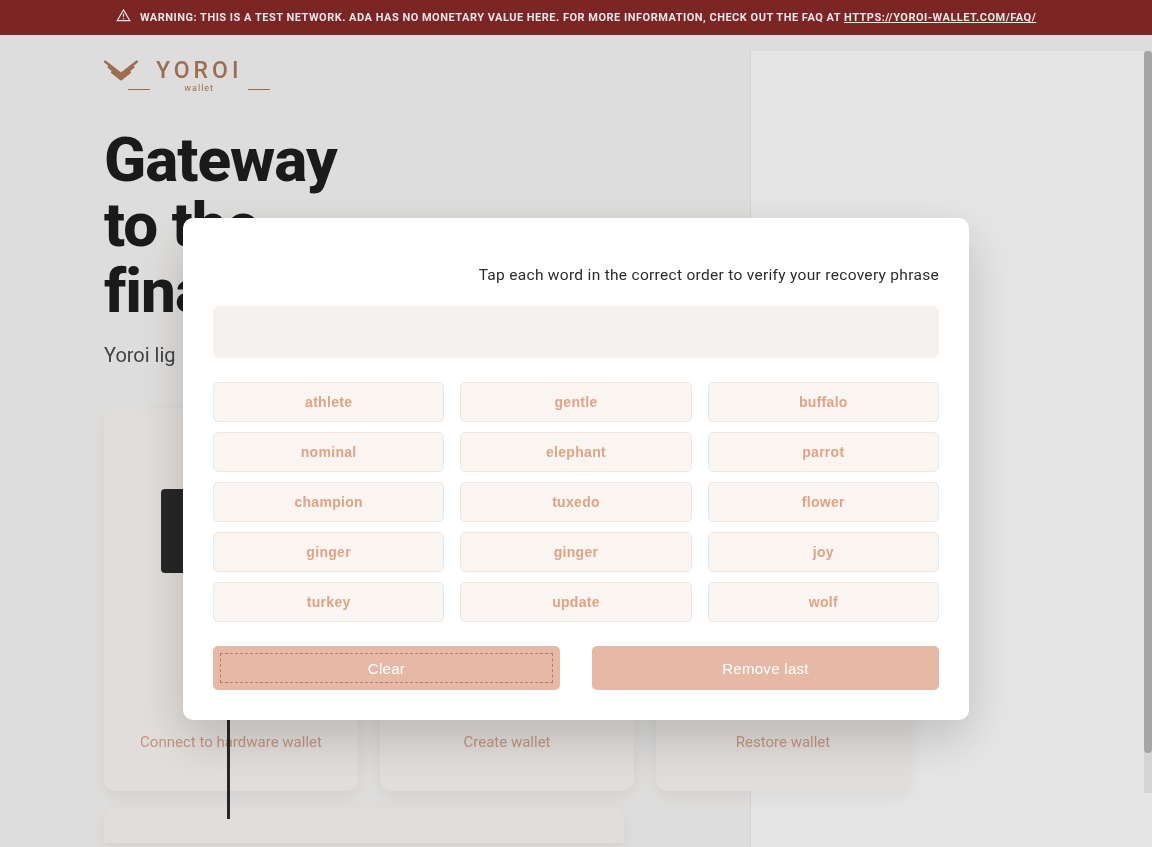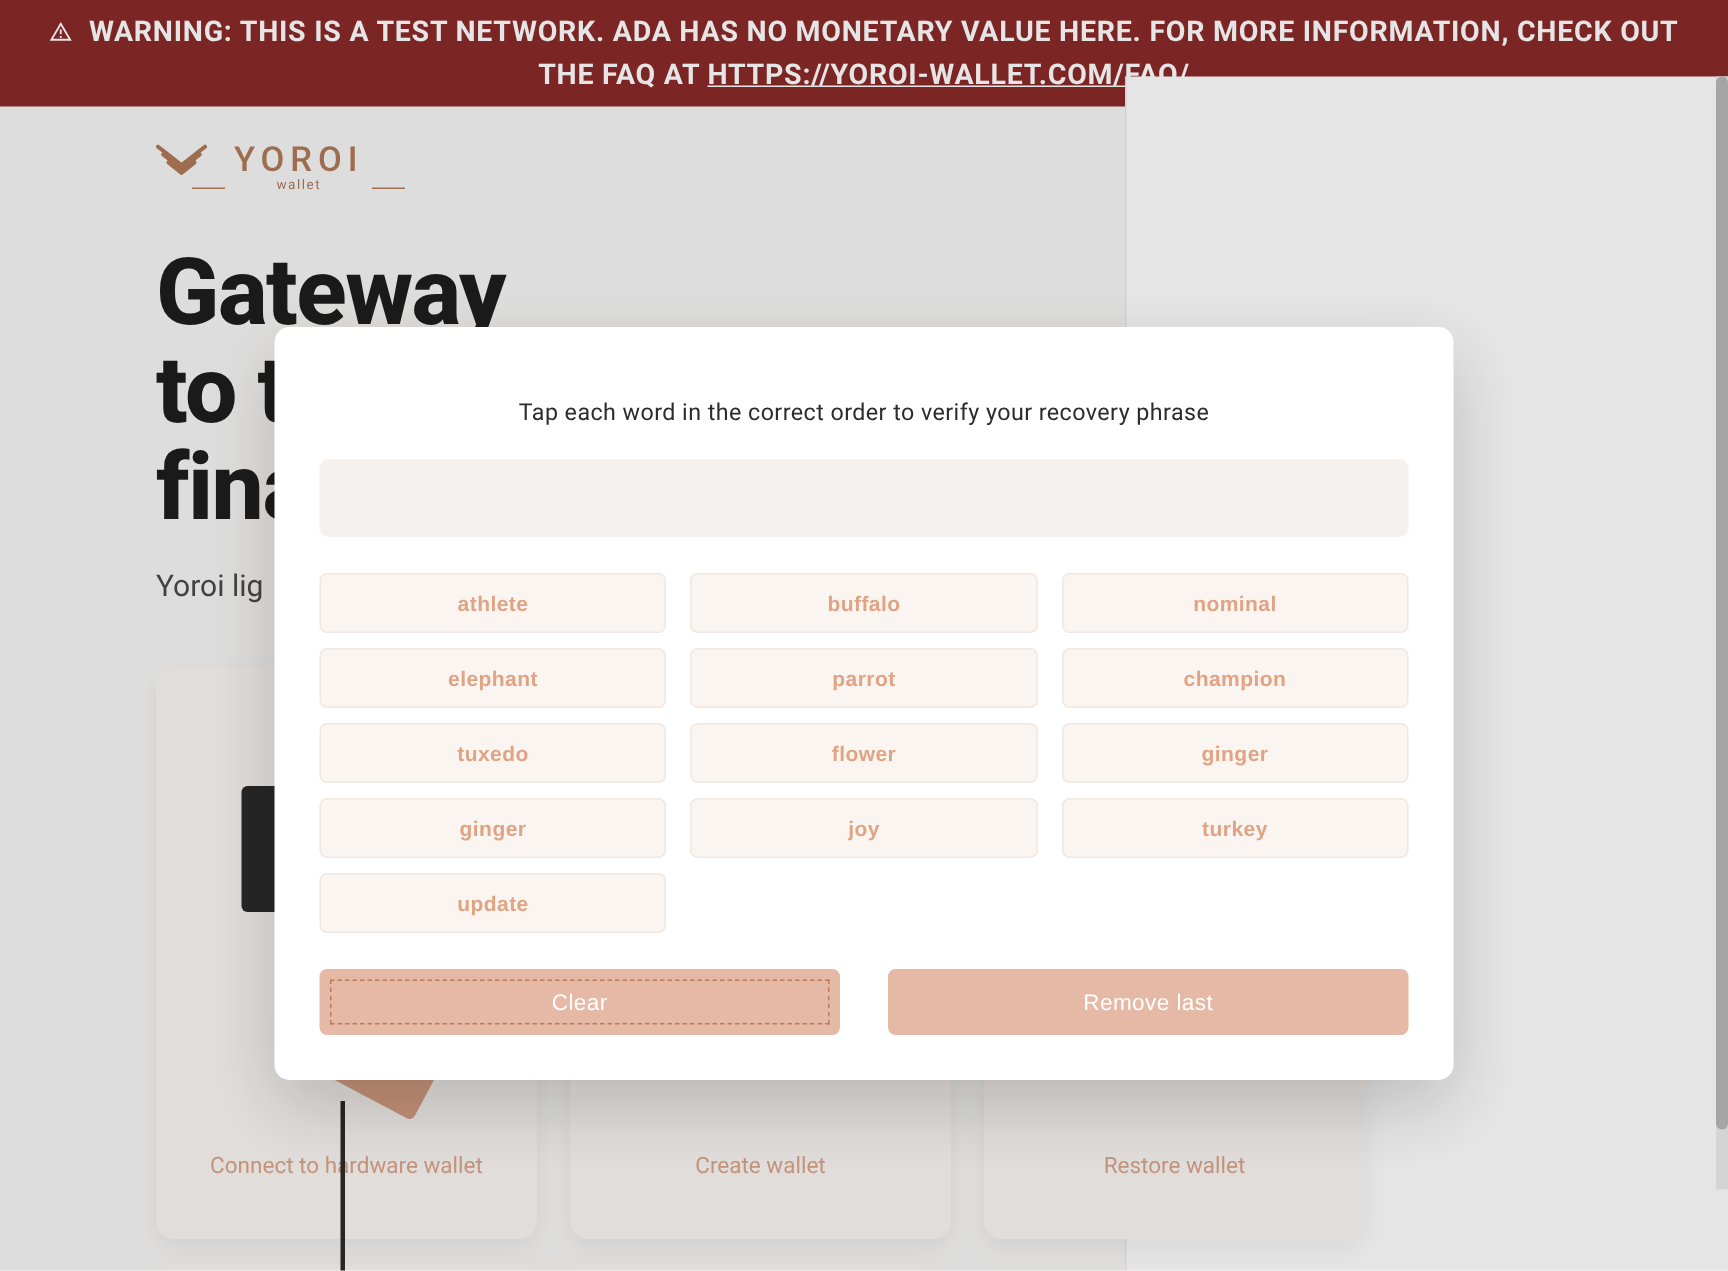--- a/index.html
+++ b/index.html
@@ -4,21 +4,21 @@
 <style>
   * { box-sizing: border-box; margin: 0; padding: 0; }
   html, body { width: 1152px; height: 847px; font-family: -apple-system, BlinkMacSystemFont, "Segoe UI", Roboto, "Helvetica Neue", Arial, sans-serif; background: #f8f7f6; overflow: hidden; color: #1a1a1a; }
 
   .warning-bar {
     width: 100%;
     background: #8b2a2a;
     color: #fff;
     text-align: center;
     padding: 8px 20px;
-    font-size: 19px;
+    font-size: 11px;
     font-weight: 700;
     letter-spacing: 0.5px;
     line-height: 1.4;
   }
   .warning-bar a { color: #fff; text-decoration: underline; }
   .warning-icon { display:inline-block; margin-right:6px; vertical-align: -2px; }
 
   .topbar {
     display: flex;
     justify-content: space-between;
@@ -146,21 +146,21 @@
     text-align: center;
     font-size: 15px;
     font-weight: 700;
     letter-spacing: 1px;
     color: #222;
   }
   .back-btn, .close-btn {
     width: 24px; height: 24px; cursor: pointer; color:#1a1a1a;
   }
   .modal-instruction {
-    text-align: center;
+    text-align: right;
     margin-top: 18px;
     font-size: 15.5px;
     letter-spacing: 0.3px;
     color: #2c2c2c;
   }
   .selection-box {
     margin-top: 22px;
     width: 100%;
     height: 52px;
     background: #f5f1ee;
@@ -303,31 +303,33 @@
 
 <div class="modal-backdrop"></div>
 <div class="modal">
 
   <div class="modal-instruction">Tap each word in the correct order to verify your recovery phrase</div>
 
   <div class="selection-box"></div>
 
   <div class="word-grid">
     <button class="word-btn">athlete</button>
+    <button class="word-btn">gentle</button>
     <button class="word-btn">buffalo</button>
     <button class="word-btn">nominal</button>
     <button class="word-btn">elephant</button>
     <button class="word-btn">parrot</button>
     <button class="word-btn">champion</button>
     <button class="word-btn">tuxedo</button>
     <button class="word-btn">flower</button>
     <button class="word-btn">ginger</button>
     <button class="word-btn">ginger</button>
     <button class="word-btn">joy</button>
     <button class="word-btn">turkey</button>
     <button class="word-btn">update</button>
+    <button class="word-btn">wolf</button>
   </div>
 
   <div class="action-row">
     <button class="action-btn clear">Clear</button>
     <button class="action-btn">Remove last</button>
   </div>
 </div>
 
 </body></html>

